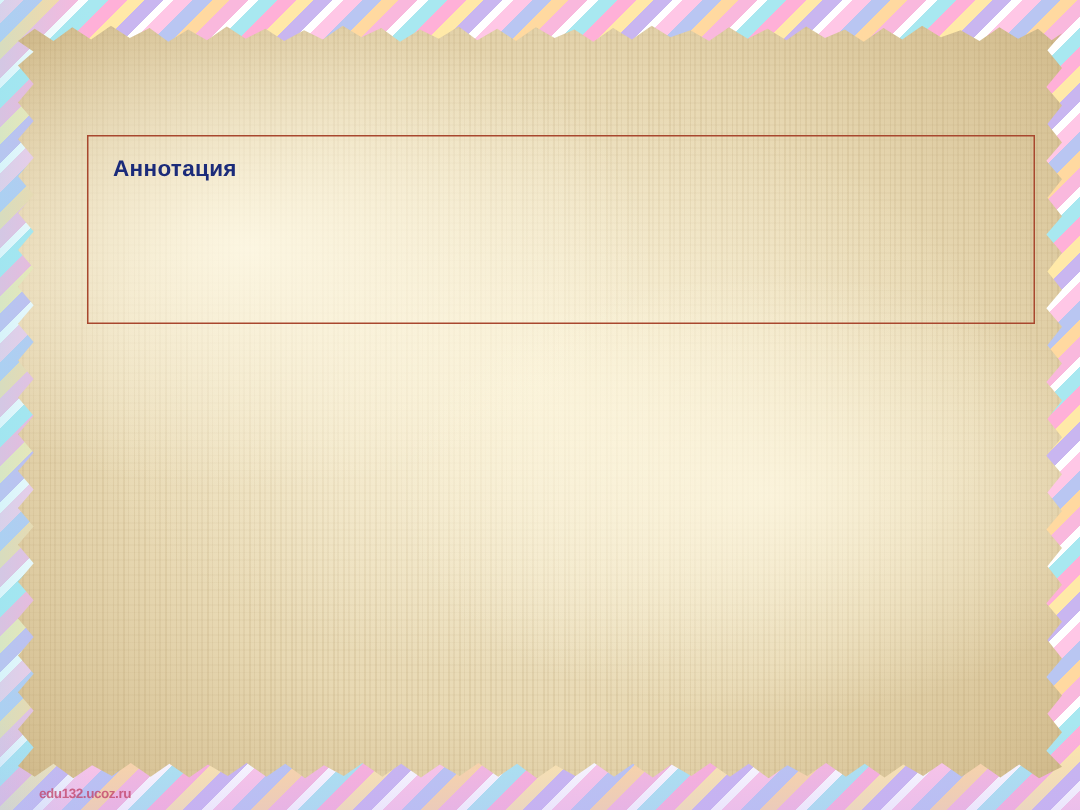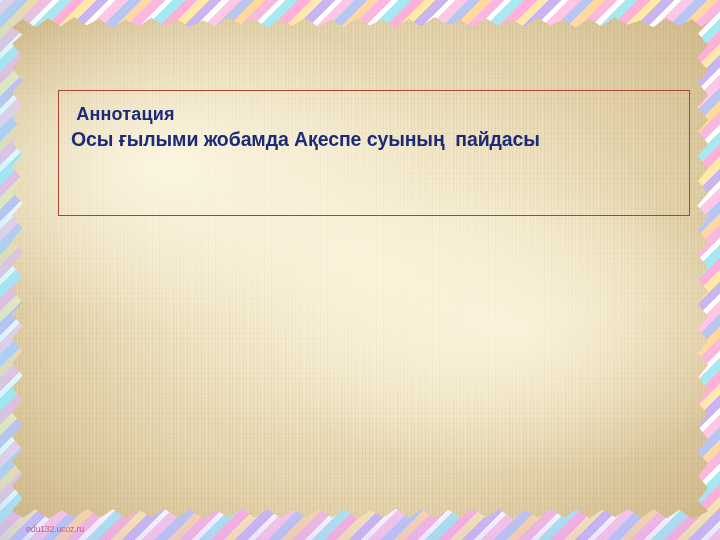--- a/index.html
+++ b/index.html
@@ -152,36 +152,36 @@
     padding: 12px 0 0 12px;
   }
   .ann-line {
     color: #1b2b7a;
     font-family: "Liberation Sans", sans-serif;
     font-weight: bold;
     line-height: 1.32;
     white-space: pre;
   }
   .ann-title {
-    font-size: 18px;
+    font-size: 15px;
     letter-spacing: 0.2px;
   }
   .ann-text {
     font-size: 19.5px;
     letter-spacing: -0.1px;
   }
 
   
   .watermark {
     position: absolute;
     left: 26px;
     bottom: 6px;
     font-family: "Liberation Sans", sans-serif;
     font-size: 9px;
-    font-weight: normal;
+    font-weight: bold;
     color: #c2456b;
     opacity: 0.78;
     letter-spacing: -0.3px;
     white-space: nowrap;
   }
 </style>
 </head>
 <body>
 
 <div id="slide">
@@ -190,19 +190,18 @@
   <div class="stripe-tint-left"></div>
   <div class="stripe-tint-bottom"></div>
 
   <div class="parchment-wrap">
     <div class="parchment"></div>
   </div>
 
   <div class="annotation-frame">
     <div class="annotation-body">
       <div class="ann-line ann-title"> Аннотация</div>
-      <div class="ann-line ann-text">Осы ғылыми жобамда Ақеспе суының  пайдасы</div>
     </div>
   </div>
 
   <div class="watermark">edu132.ucoz.ru</div>
 
 </div>
 
 </body></html>

